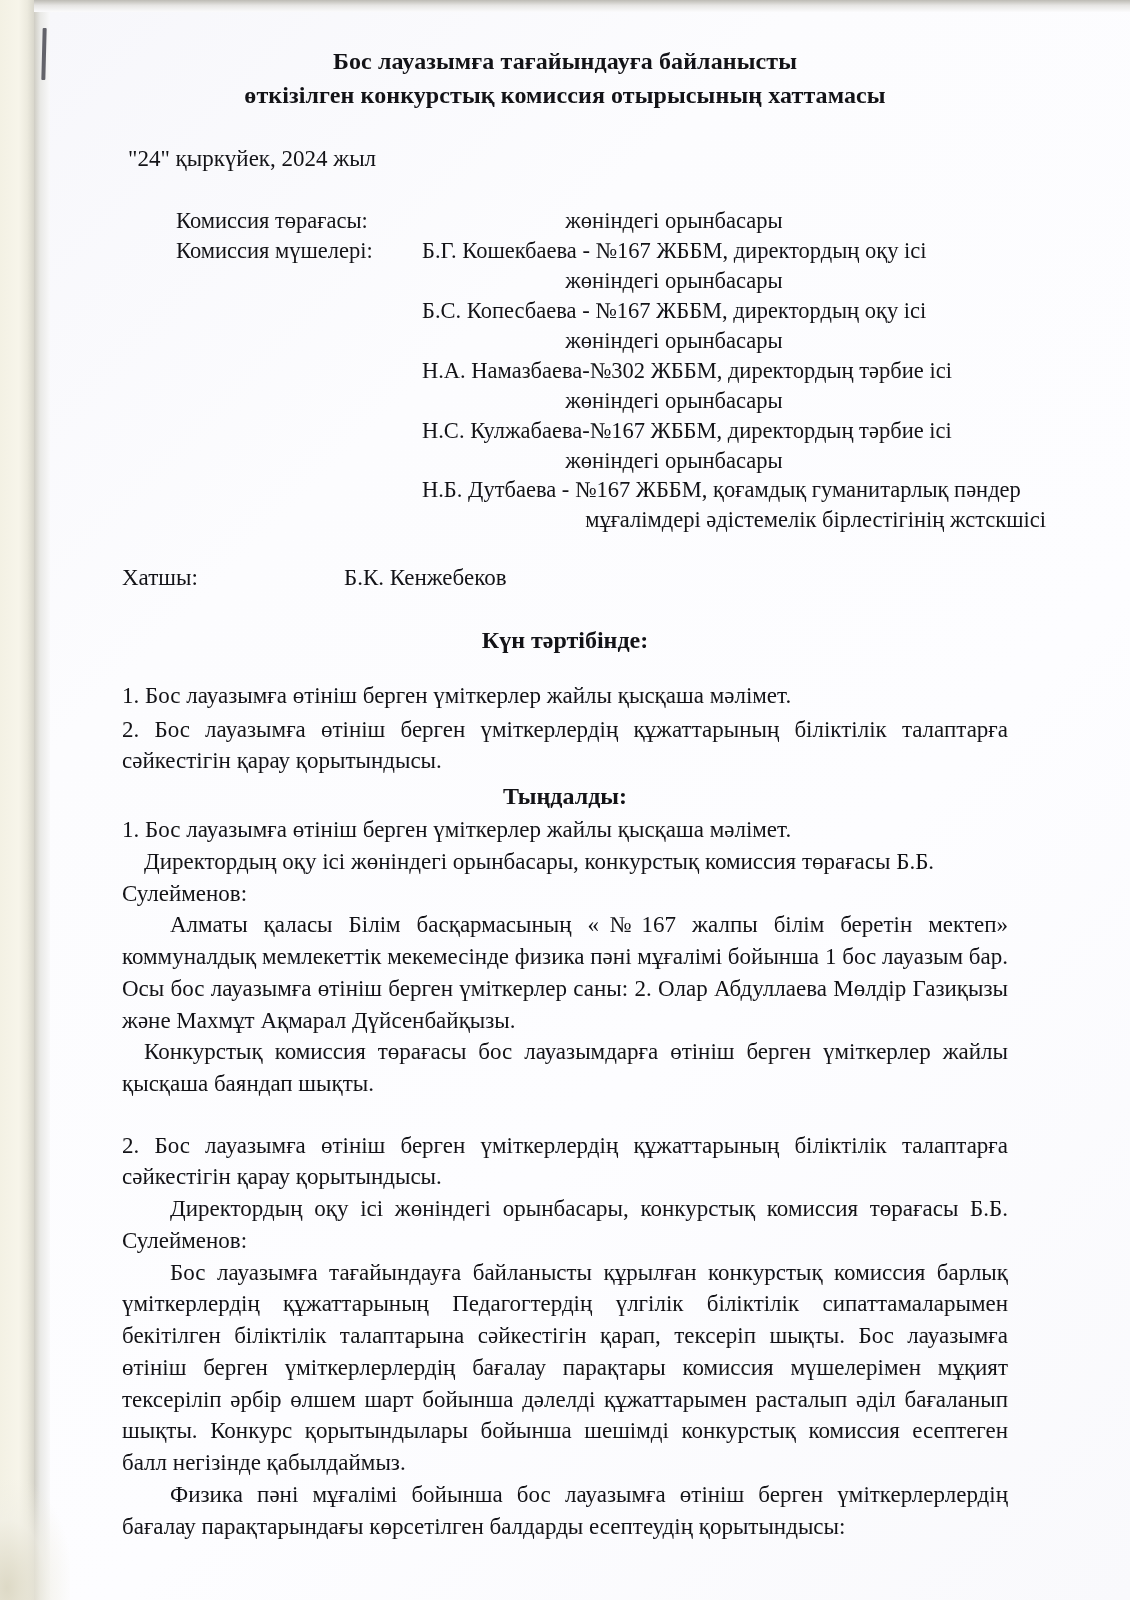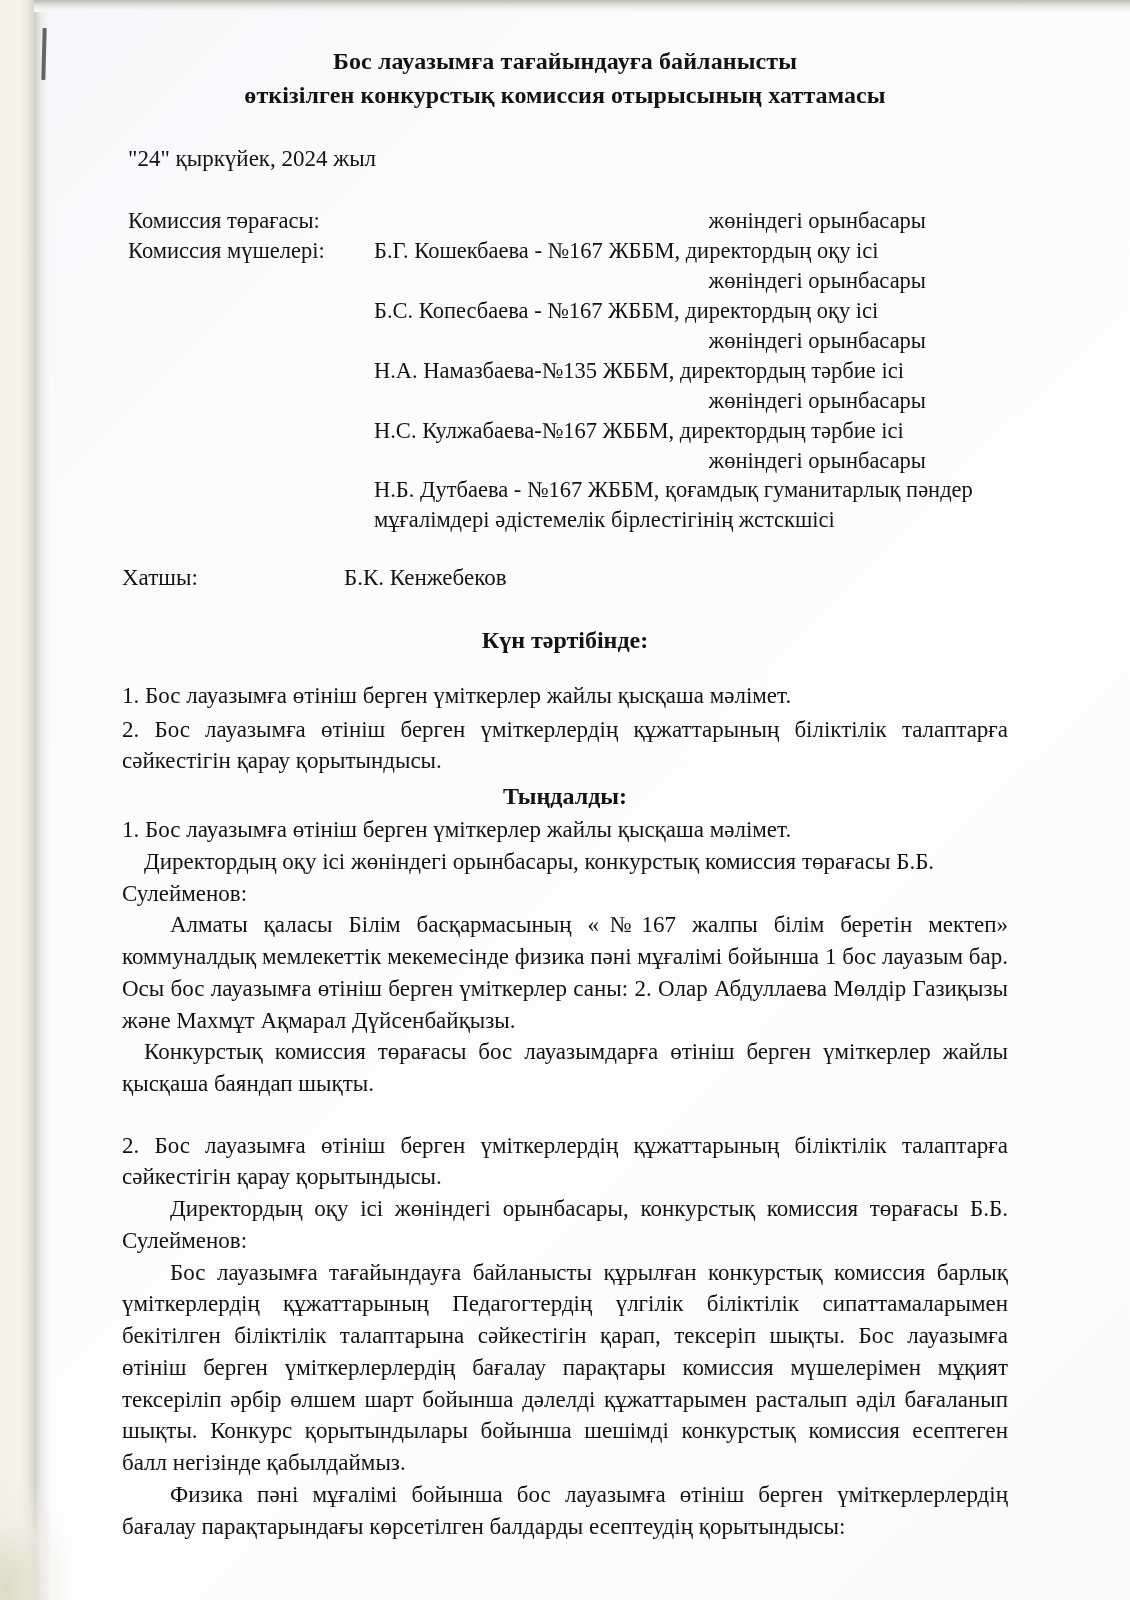--- a/index.html
+++ b/index.html
@@ -90,32 +90,33 @@
     line-height: 1.33;
   }
   .roster-row {
     display: flex;
     align-items: flex-start;
   }
   .roster-label {
     width: 246px;
     flex: 0 0 246px;
     white-space: nowrap;
+    margin-left: 48px;
   }
   .roster-people {
     flex: 1 1 auto;
   }
   .person { margin-bottom: 0; }
   .person-main { display: block; }
   .person-cont {
     display: block;
-    text-align: right;
+    text-align: center;
     padding-right: 120px;
   }
-  .person-cont.wide { padding-right: 0; text-align: left; }
+  .person-cont.wide { padding-right: 0; text-align: right; }
 
   .secretary {
     display: flex;
     margin: 30px 0 12px 122px;
     font-size: 23px;
   }
   .secretary-label { width: 222px; flex: 0 0 222px; }
 
   .section-head {
     text-align: center;
@@ -183,21 +184,21 @@
             <span class="person-main">Б.Г. Кошекбаева - №167 ЖББМ, директордың оқу ісі</span>
             <span class="person-cont">жөніндегі орынбасары</span>
           </div>
 
           <div class="person">
             <span class="person-main">Б.С. Копесбаева - №167 ЖББМ, директордың оқу ісі</span>
             <span class="person-cont">жөніндегі орынбасары</span>
           </div>
 
           <div class="person">
-            <span class="person-main">Н.А. Намазбаева-№135 ЖББМ, директордың тәрбие ісі</span>
+            <span class="person-main">Н.А. Намазбаева-№302 ЖББМ, директордың тәрбие ісі</span>
             <span class="person-cont">жөніндегі орынбасары</span>
           </div>
 
           <div class="person">
             <span class="person-main">Н.С. Кулжабаева-№167 ЖББМ, директордың тәрбие ісі</span>
             <span class="person-cont">жөніндегі орынбасары</span>
           </div>
 
           <div class="person">
             <span class="person-main">Н.Б. Дутбаева - №167 ЖББМ, қоғамдық гуманитарлық пәндер</span>

